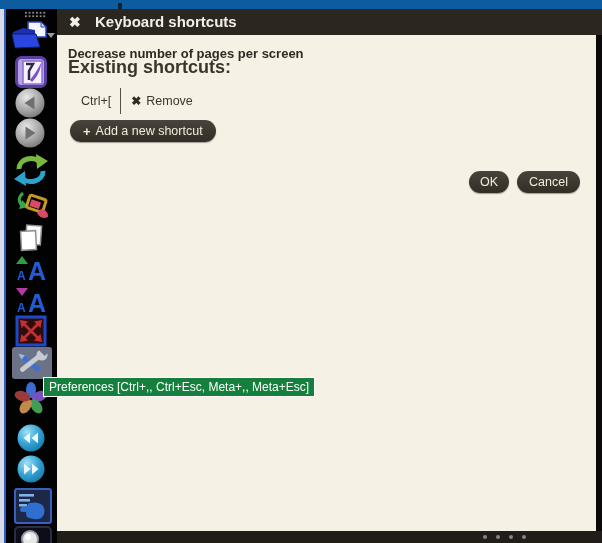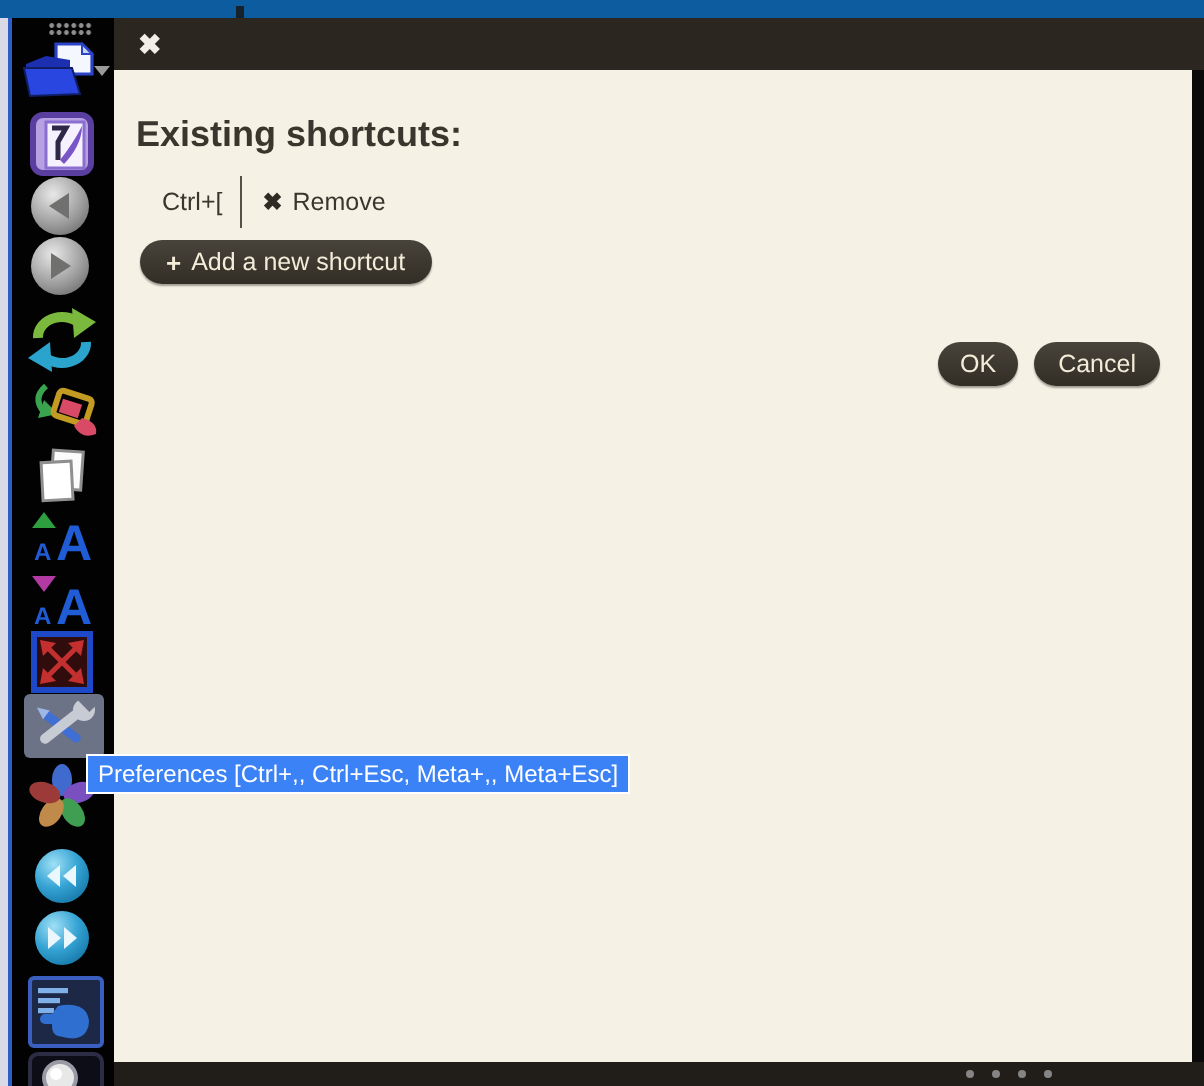--- a/index.html
+++ b/index.html
@@ -44,21 +44,21 @@
   .add-btn{position:absolute;left:13px;top:85px;padding:0 13px;gap:5px;}
   .add-plus{font-weight:bold;font-size:13px;}
   .actions{position:absolute;top:112px;right:16px;display:flex;gap:8px;margin-top:24px;}
   .ok-btn{padding:0 11px;}
   .cancel-btn{padding:0 12px;}
 
   .bottombar{position:absolute;left:57px;top:531px;width:545px;height:12px;background:#211e19;z-index:3;}
   .bdots{position:absolute;left:426px;top:4px;display:flex;gap:9px;}
   .bdots i{width:4px;height:4px;border-radius:2px;background:#858585;}
 
-  .tooltip{position:absolute;left:43px;top:377px;height:18px;line-height:18px;background:#3b82f6;
+  .tooltip{position:absolute;left:43px;top:377px;height:18px;line-height:18px;background:#15803d;
     border:1px solid #fff;color:#fff;font-size:12px;padding:0 5px;white-space:nowrap;z-index:9;}
 </style>
 </head>
 <body>
 
 <div class="screen">
 
   <div class="topbar">
     <div class="topbar-notch"></div>
   </div>
@@ -248,23 +248,25 @@
         <rect x="1" y="1" width="36" height="34" rx="4" fill="#0d0d17" stroke="#2c2c44" stroke-width="2"></rect>
         <circle cx="16" cy="13" r="8" fill="#e8e8e8" stroke="#9a9aa6" stroke-width="2"></circle>
         <circle cx="14" cy="11" r="3" fill="#ffffff"></circle>
         <line x1="22" y1="19" x2="30" y2="27" stroke="#3b6fd4" stroke-width="4"></line>
       </svg>
     </div>
   </div>
 
   <div class="dlg-header">
     <span class="close-x">✖</span>
+    <span class="dlg-title">Keyboard shortcuts</span>
   </div>
 
   <div class="content">
+    <div class="heading">Decrease number of pages per screen</div>
     <div class="existing">Existing shortcuts:</div>
 
     <div class="shortcut-row">
       <span class="keys">Ctrl+[</span>
       <span class="vdiv"></span>
       <span class="remove-btn">
         <span class="remove-x">✖</span>
         <span class="remove-label">Remove</span>
       </span>
     </div>

